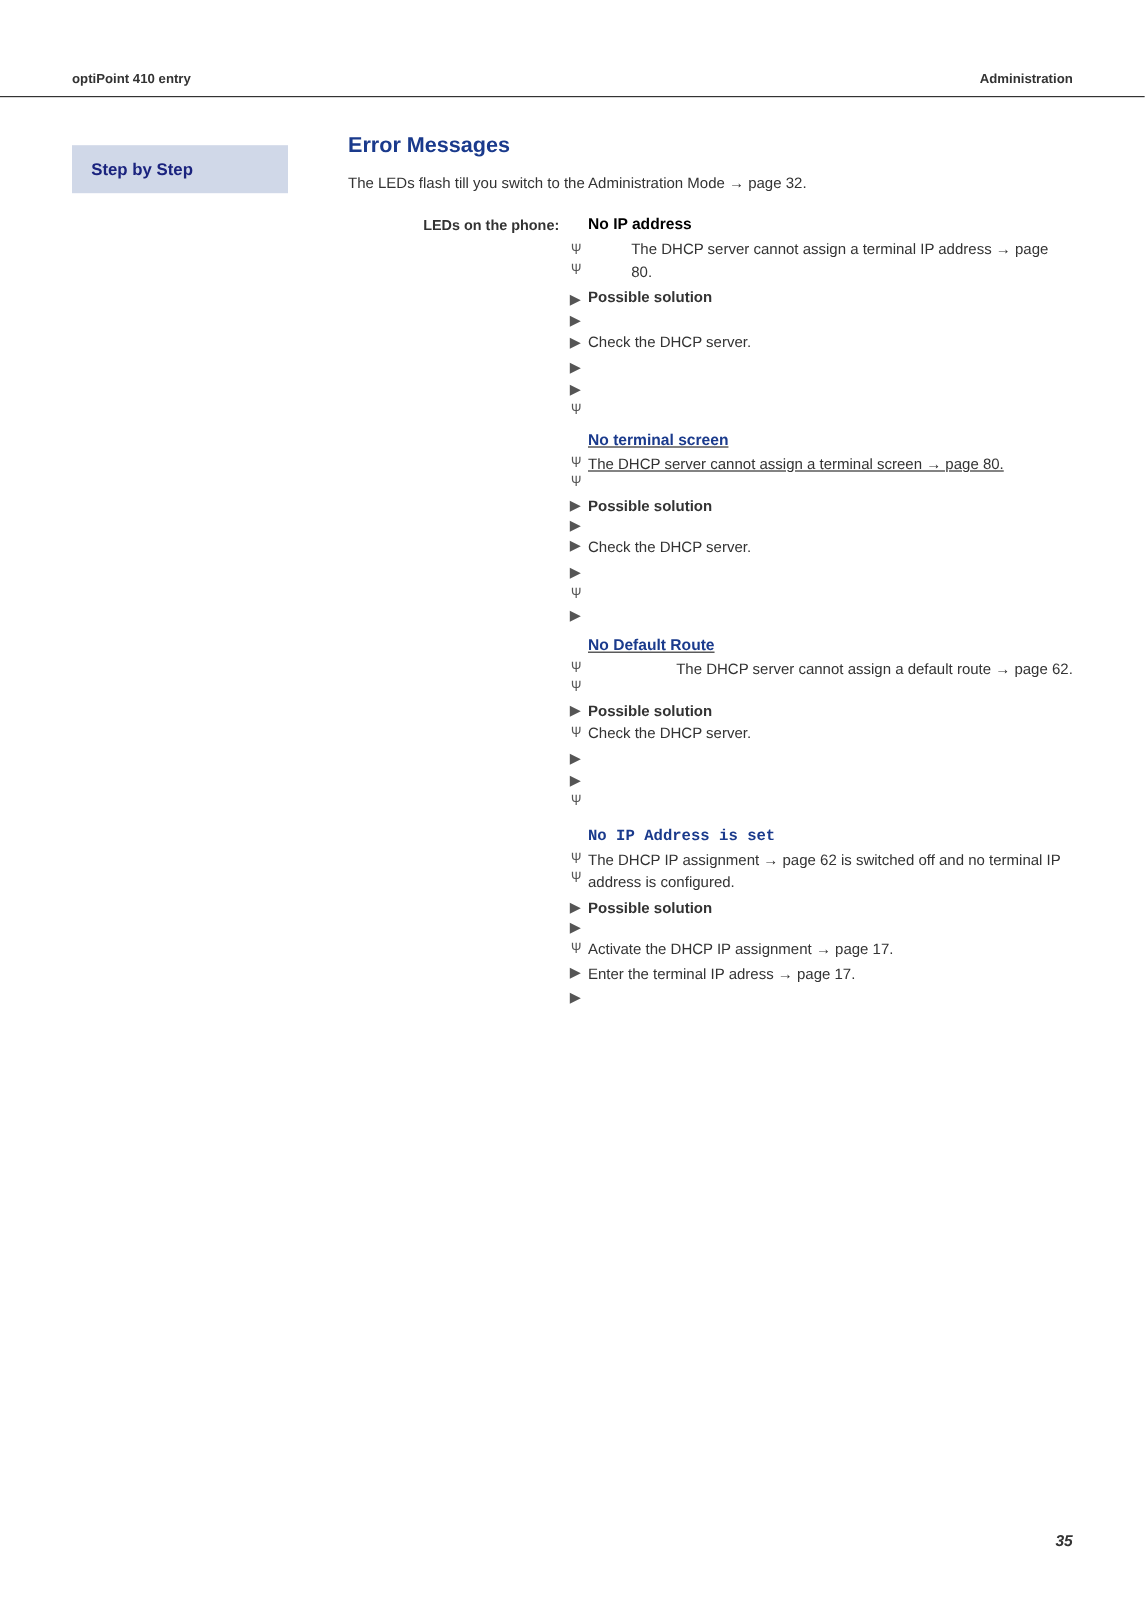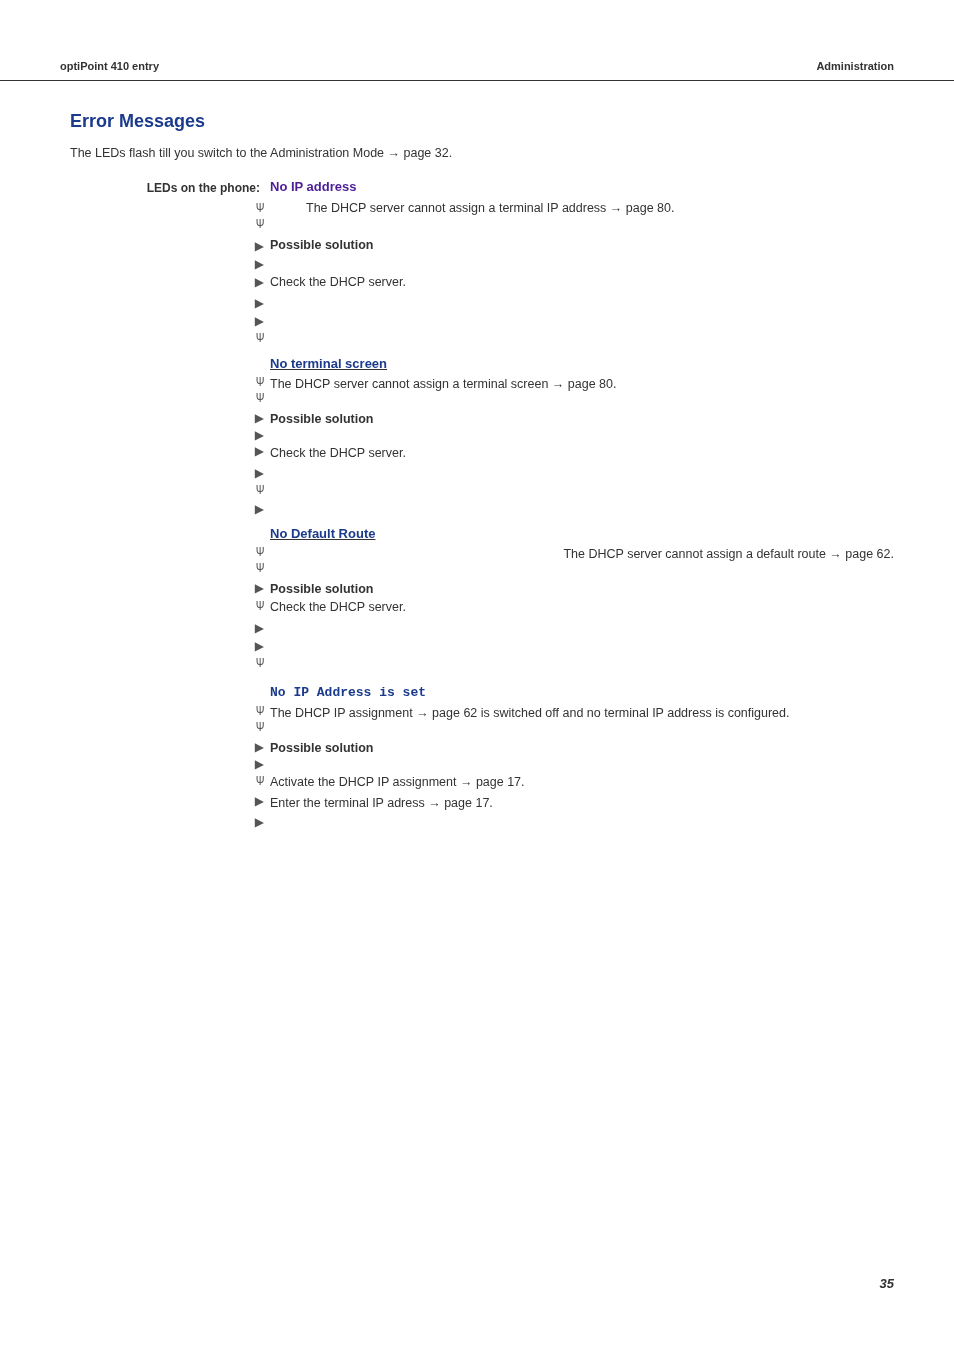--- a/index.html
+++ b/index.html
@@ -117,35 +117,40 @@
 
 <div class="page-header">
   <span class="header-left">optiPoint 410 entry</span>
   <span class="header-right">Administration</span>
 </div>
 
 <div class="page-content">
 
   <div style="display:flex; gap:0; margin-top:20px;">
 
+    <div style="width:220px; flex-shrink:0;">
+      <div class="step-by-step-box">
+        <span>Step by Step</span>
+      </div>
+    </div>
 
     <div style="flex:1; padding-left:10px;">
 
       <div class="section-title">Error Messages</div>
 
       <div class="intro-text">
         <span>The LEDs flash till you switch to the Administration Mode → page 32.</span>
       </div>
 
       <div class="full-row mt4">
-        <div class="stub" style="text-align:right; padding-right:10px; font-weight:bold; font-size:12px; color:#333; padding-top:2px;">
+        <div class="stub" style="text-align:right; padding-right:24px; font-weight:bold; font-size:12px; color:#333; padding-top:2px;">
           <span>LEDs on the phone:</span>
         </div>
         <div style="display:flex; align-items:flex-start; flex:1;">
-          <span class="blue-tx" style="font-size:13px; font-weight:bold; color:#4c1d95;">No IP address</span>
+          <span class="blue-tx" style="font-size:13px; font-weight:bold; color:#000000;">No IP address</span>
         </div>
       </div>
 
       <div class="full-row mt4">
         <div class="stub" style="display:flex; justify-content:flex-end; padding-right:6px; padding-top:2px; flex-direction:column; align-items:flex-end;">
           <div style="display:flex; flex-direction:column; align-items:center;">
             <span style="font-size:13px; color:#555; font-family:'Courier New',monospace; line-height:16px;">Ψ</span>
             <span style="font-size:13px; color:#555; font-family:'Courier New',monospace; line-height:16px;">Ψ</span>
           </div>
         </div>
@@ -190,21 +195,21 @@
         <div style="flex:1;">
           <span class="blue-tx" style="font-size:13px; font-weight:bold; color:#1a3a8c;">No terminal screen</span>
         </div>
       </div>
 
       <div class="full-row mt4">
         <div class="stub" style="display:flex; justify-content:flex-end; padding-right:6px; flex-direction:column; align-items:flex-end;">
           <span style="font-size:13px; color:#555; font-family:'Courier New',monospace; line-height:16px;">Ψ</span>
           <span style="font-size:13px; color:#555; font-family:'Courier New',monospace; line-height:16px;">Ψ</span>
         </div>
-        <div style="flex:1;">
+        <div style="flex:1;text-decoration:underline;">
           <span class="tx">The DHCP server cannot assign a terminal screen → page 80.</span>
         </div>
       </div>
 
       <div class="full-row mt4">
         <div class="stub" style="display:flex; justify-content:flex-end; padding-right:6px;">
           <span style="font-size:12px; color:#555;">▶</span>
         </div>
         <div style="flex:1;">
           <span class="bold-tx" style="font-size:12.5px; font-weight:bold;">Possible solution</span>

